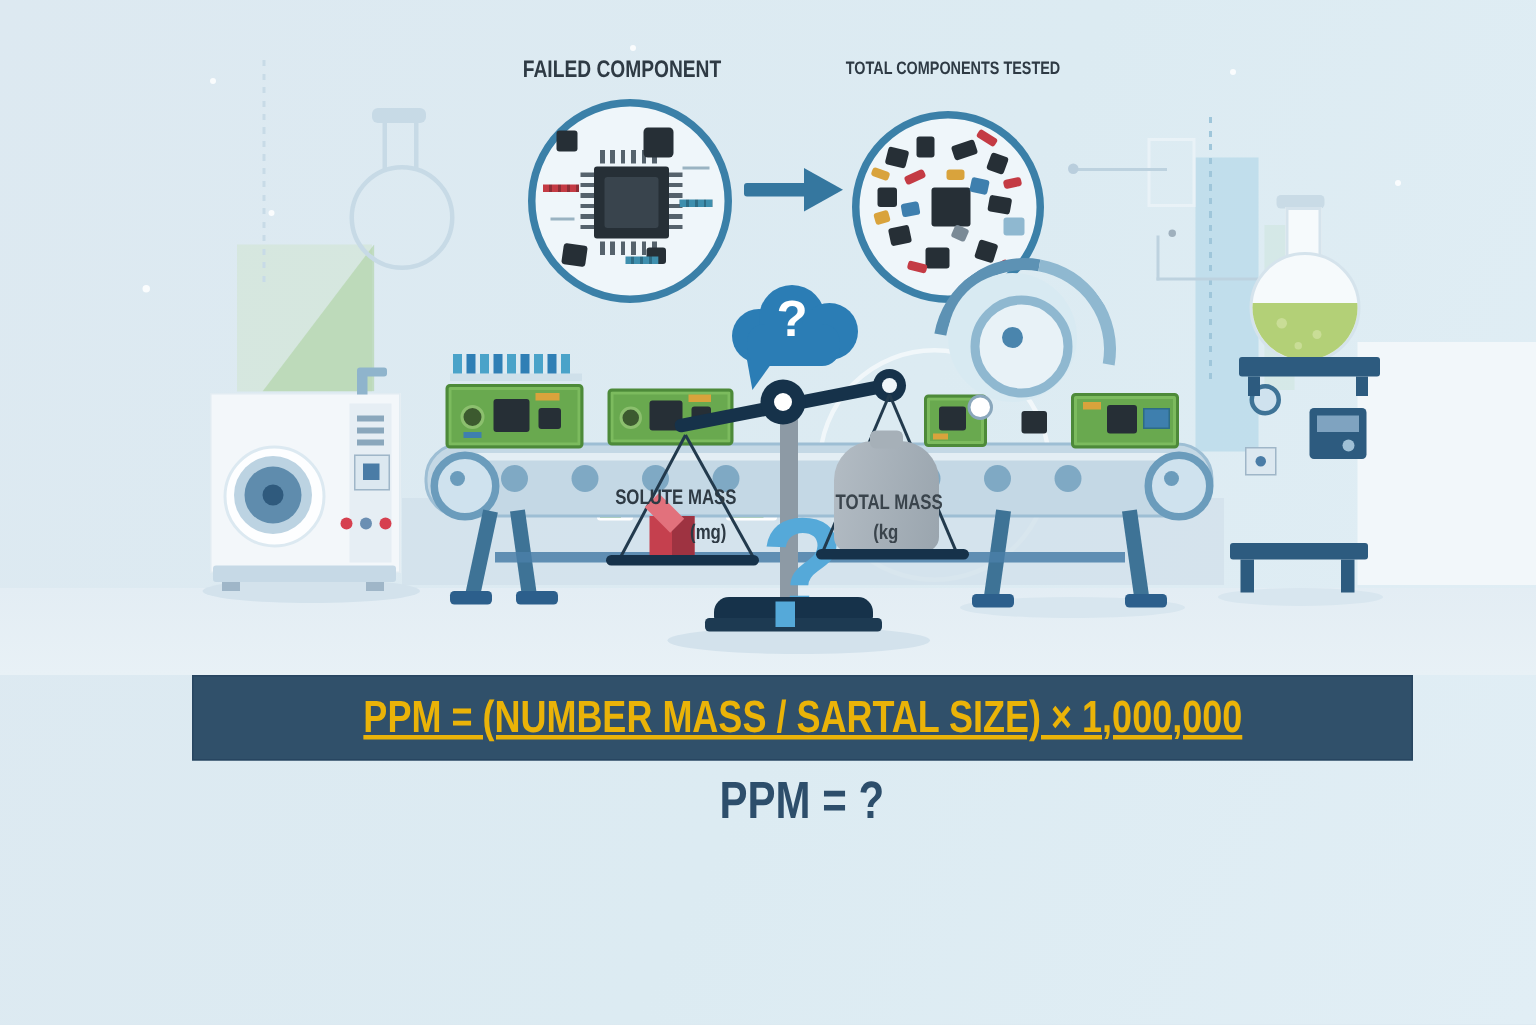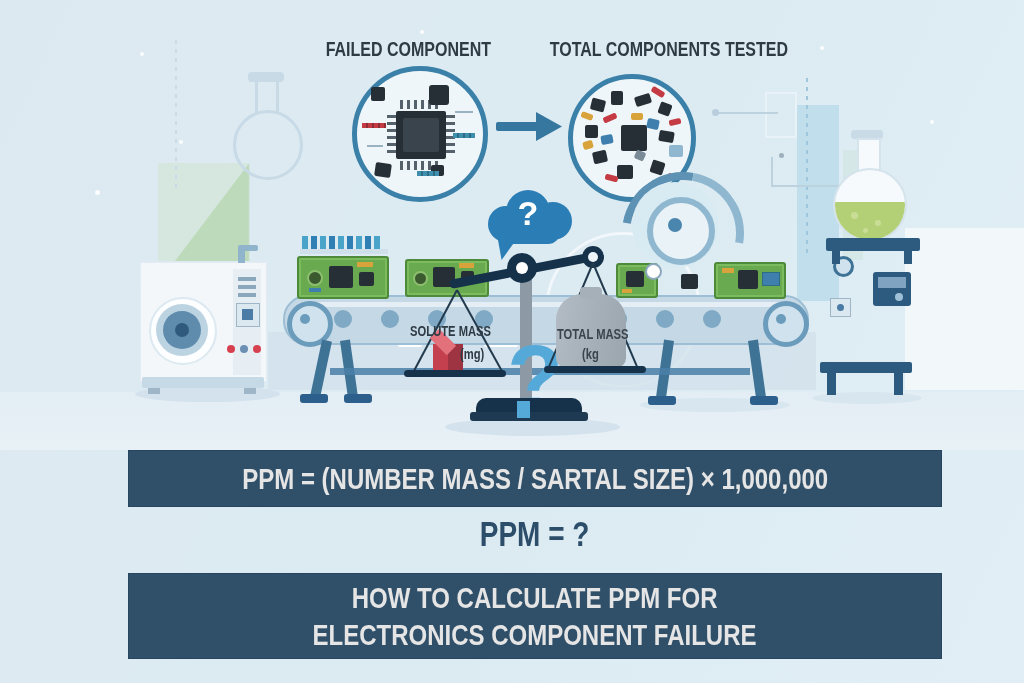--- a/index.html
+++ b/index.html
@@ -4,22 +4,22 @@
 <style>
   html,body{margin:0;padding:0;background:#dce9f1;}
   #stage{position:relative;width:1024px;height:683px;overflow:hidden;
          background:linear-gradient(115deg,#dde9f1 0%,#dcebf2 55%,#e1eef5 100%);
          font-family:"Liberation Sans",sans-serif;}
   .abs{position:absolute;}
   .cond{display:inline-block;transform:scaleX(.8);transform-origin:center;white-space:nowrap;}
   .lbl{font-weight:700;color:#2e3a44;text-align:center;}
   .circ{border-radius:50%;}
   .banner{left:128px;width:812px;background:#30506a;border:1px solid #274560;
-          display:flex;align-items:center;justify-content:center;color:#e5e5e5;
-          font-weight:700;}
+          display:flex;align-items:center;justify-content:center;color:#eab308;
+          font-weight:700;text-decoration:underline;}
   .chain{height:2px;background:#223a4d;transform-origin:left center;}
   .pcb{background:#69a94f;border:2px solid #4d8a39;border-radius:3px;box-shadow:inset 0 0 0 2px #7cbb5e;}
   .chip{background:#262f36;border-radius:2px;}
   .dotw{background:#fff;border-radius:50%;opacity:.85;}
   .thin{background:#bdd2df;}
 </style>
 </head>
 <body>
 
 <div id="stage">
@@ -49,21 +49,21 @@
   <div class="abs" style="left:0;top:392px;width:1024px;height:58px;background:linear-gradient(#e3edf4,#e8f1f6);"></div>
   <div class="abs circ" style="left:135px;top:386px;width:145px;height:16px;background:#d3e2ec;"></div>
   <div class="abs circ" style="left:445px;top:418px;width:175px;height:18px;background:#d3e2ec;"></div>
   <div class="abs circ" style="left:640px;top:398px;width:150px;height:14px;background:#d8e6ef;"></div>
   <div class="abs circ" style="left:812px;top:392px;width:110px;height:12px;background:#d8e6ef;"></div>
 
   <div class="abs circ" style="left:233px;top:110px;width:64px;height:64px;border:3px solid #c7dae6;"></div>
   <div class="abs" style="left:255px;top:80px;width:18px;height:34px;border-left:3px solid #c7dae6;border-right:3px solid #c7dae6;"></div>
   <div class="abs" style="left:248px;top:72px;width:36px;height:10px;background:#c7dae6;border-radius:4px;"></div>
 
-  <div class="abs lbl" style="left:305px;top:38px;width:200px;font-size:20px;">
+  <div class="abs lbl" style="left:315px;top:38px;width:200px;font-size:16px;">
     <span class="cond">FAILED COMPONENT</span>
   </div>
   <div class="abs circ" style="left:352px;top:66px;width:126px;height:126px;background:#eff6fa;border:5px solid #3b80a8;">
     <div class="abs chip" style="left:39px;top:40px;width:50px;height:48px;">
       <div class="abs" style="left:7px;top:7px;width:36px;height:34px;background:#39444d;border-radius:2px;"></div>
     </div>
     <div class="abs" style="left:30px;top:44px;width:9px;height:40px;background:repeating-linear-gradient(#55626c 0 3px,transparent 3px 7px);"></div>
     <div class="abs" style="left:89px;top:44px;width:9px;height:40px;background:repeating-linear-gradient(#55626c 0 3px,transparent 3px 7px);"></div>
     <div class="abs" style="left:43px;top:29px;width:42px;height:9px;background:repeating-linear-gradient(90deg,#55626c 0 3px,transparent 3px 7px);"></div>
     <div class="abs" style="left:43px;top:90px;width:42px;height:9px;background:repeating-linear-gradient(90deg,#55626c 0 3px,transparent 3px 7px);"></div>
@@ -76,21 +76,21 @@
     <div class="abs" style="left:60px;top:100px;width:22px;height:5px;background:repeating-linear-gradient(90deg,#3e8fae 0 4px,#2d6c85 4px 6px);"></div>
     <div class="abs" style="left:98px;top:40px;width:18px;height:2px;background:#9ab3c2;"></div>
     <div class="abs" style="left:10px;top:74px;width:16px;height:2px;background:#9ab3c2;"></div>
   </div>
 
   <svg class="abs" style="left:494px;top:106px;" width="70" height="40" viewBox="0 0 70 40">
     <rect x="2" y="16" width="42" height="9" rx="2" fill="#35779f"></rect>
     <polygon points="42,6 68,20.5 42,35" fill="#35779f"></polygon>
   </svg>
 
-  <div class="abs lbl" style="left:520px;top:38px;width:230px;font-size:20px;">
+  <div class="abs lbl" style="left:520px;top:38px;width:230px;font-size:12px;">
     <span class="cond">TOTAL COMPONENTS TESTED</span>
   </div>
   <div class="abs circ" style="left:568px;top:74px;width:118px;height:118px;background:#eff6fa;border:5px solid #3b80a8;">
     <div class="abs chip" style="left:48px;top:46px;width:26px;height:26px;"></div>
     <div class="abs chip" style="left:18px;top:20px;width:14px;height:12px;transform:rotate(14deg);"></div>
     <div class="abs chip" style="left:38px;top:12px;width:12px;height:14px;"></div>
     <div class="abs chip" style="left:62px;top:16px;width:16px;height:10px;transform:rotate(-18deg);"></div>
     <div class="abs chip" style="left:86px;top:24px;width:12px;height:12px;transform:rotate(20deg);"></div>
     <div class="abs chip" style="left:12px;top:46px;width:13px;height:13px;"></div>
     <div class="abs chip" style="left:86px;top:52px;width:15px;height:11px;transform:rotate(10deg);"></div>
@@ -288,18 +288,14 @@
   <div class="abs" style="left:517px;top:401px;width:13px;height:17px;background:#55a9d9;"></div>
 
   <div class="abs banner" style="top:450px;height:55px;font-size:30px;">
     <span class="cond">PPM = (NUMBER MASS / SARTAL SIZE) × 1,000,000</span>
   </div>
 
   <div class="abs" style="left:0;top:514px;width:1070px;text-align:center;font-weight:700;font-size:35px;color:#2d4e6b;">
     <span class="cond">PPM = ?</span>
   </div>
 
-  <div class="abs banner" style="top:573px;height:84px;font-size:30px;flex-direction:column;line-height:37px;">
-    <span class="cond">HOW TO CALCULATE PPM FOR</span>
-    <span class="cond">ELECTRONICS COMPONENT FAILURE</span>
-  </div>
 
 </div>
 
 </body></html>

